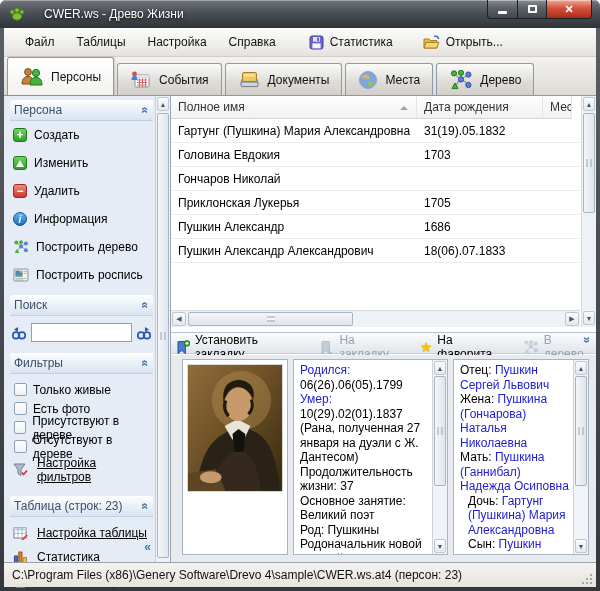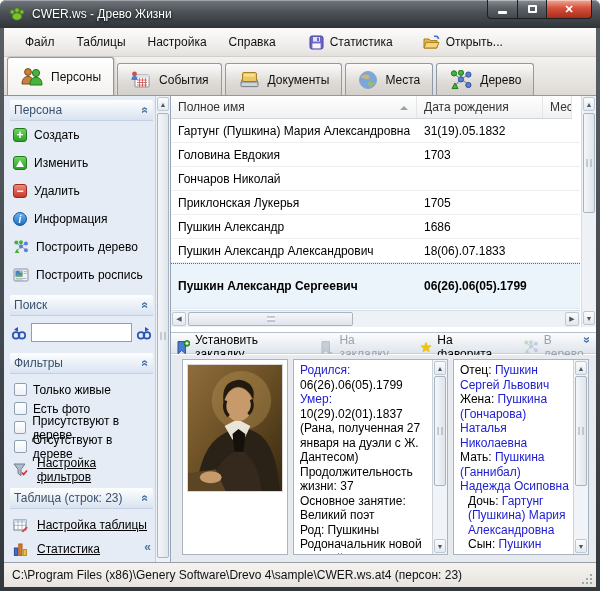--- a/index.html
+++ b/index.html
@@ -6,21 +6,21 @@
   html,body { width:600px; height:591px; overflow:hidden;
     font-family:"Liberation Sans", sans-serif; font-size:12px; }
   .window { position:relative; width:600px; height:591px;
     background:linear-gradient(#5a6065,#33383d); border-radius:6px 6px 0 0; }
 
   
   .titlebar { position:absolute; top:0; left:0; right:0; height:28px;
     background:linear-gradient(#70767c,#4a5055 45%,#2f3439);
     border-radius:6px 6px 0 0; display:flex; align-items:center; gap:7px; padding:0 9px;
     box-shadow:inset 0 1px 0 rgba(255,255,255,.35); }
-  .title { color:#fff; text-shadow:0 1px 3px #000; }
+  .title { color:#fff; text-shadow:0 1px 3px #000;margin-left:12px; }
   .winbtns { position:absolute; top:0; right:8px; display:flex; }
   .wbtn { height:19px; border:1px solid #1d2023; border-top:none; display:flex;
     align-items:center; justify-content:center; color:#fff;
     background:linear-gradient(#878d93,#5a6065 45%,#43484d);
     box-shadow:inset 0 1px 0 rgba(255,255,255,.4); }
   .wbtn.min { width:31px; border-radius:0 0 0 4px; }
   .wbtn.max { width:29px; border-left:none; }
   .wbtn.close { width:45px; border-left:none; border-radius:0 0 4px 0;
     background:linear-gradient(#f0a896,#d4523c 45%,#aa2c18); font-weight:bold; }
   .glyph-min { width:9px; height:3px; background:#fff; margin-top:6px; border-radius:1px; }
@@ -373,21 +373,21 @@
       <div class="sb-item-sm" style="margin-top:2px">
         <span class="ico">
           <svg width="15" height="14" viewBox="0 0 15 14">
             <path d="M1 1 H12 L8 6.4 V12.6 L5 10.4 V6.4 Z" fill="#aebccd" stroke="#6e7e90"></path>
             <path d="M9 9.6 L10.6 11.6 L14 7.6" fill="none" stroke="#d03030" stroke-width="1.6"></path>
           </svg>
         </span>
         <span>Настройка фильтров</span>
       </div>
 
-      <div class="section-h" style="margin-top:6px">
+      <div class="section-h" style="margin-top:14px">
         <span>Таблица (строк: 23)</span>
         <span class="chev-up">«</span>
       </div>
       <div class="sb-item-sm" style="margin-top:4px">
         <span class="ico">
           <svg width="15" height="13" viewBox="0 0 15 13">
             <rect x="1" y="1" width="12" height="10" fill="#fff" stroke="#6e7e90"></rect>
             <rect x="1" y="1" width="12" height="2.6" fill="#c9d7ea"></rect>
             <path d="M5 1 V11 M9 1 V11 M1 6.4 H13" stroke="#9aa8b8" stroke-width=".8"></path>
             <path d="M8.4 12.4 L13.4 7.4 L14.8 8.8 L9.8 13.8 Z" fill="#d84848"></path>
@@ -463,25 +463,20 @@
             <div class="gcell col-place"></div>
           </div>
           <div class="grow">
             <div class="gcell col-name">Пушкин Александр</div>
             <div class="gcell col-birth">1686</div>
             <div class="gcell col-place"></div>
           </div>
           <div class="grow">
             <div class="gcell col-name">Пушкин Александр Александрович</div>
             <div class="gcell col-birth">18(06).07.1833</div>
-            <div class="gcell col-place"></div>
-          </div>
-          <div class="grow selected">
-            <div class="gcell col-name">Пушкин Александр Сергеевич</div>
-            <div class="gcell col-birth">06(26).06(05).1799</div>
             <div class="gcell col-place"></div>
           </div>
         </div>
         <div class="hscroll">
           <div class="harr" style="left:1px">◀</div>
           <div class="sthumb-h" style="left:17px; width:165px">
             <span class="grip-h"></span>
           </div>
           <div class="harr" style="right:1px">▶</div>
         </div>

